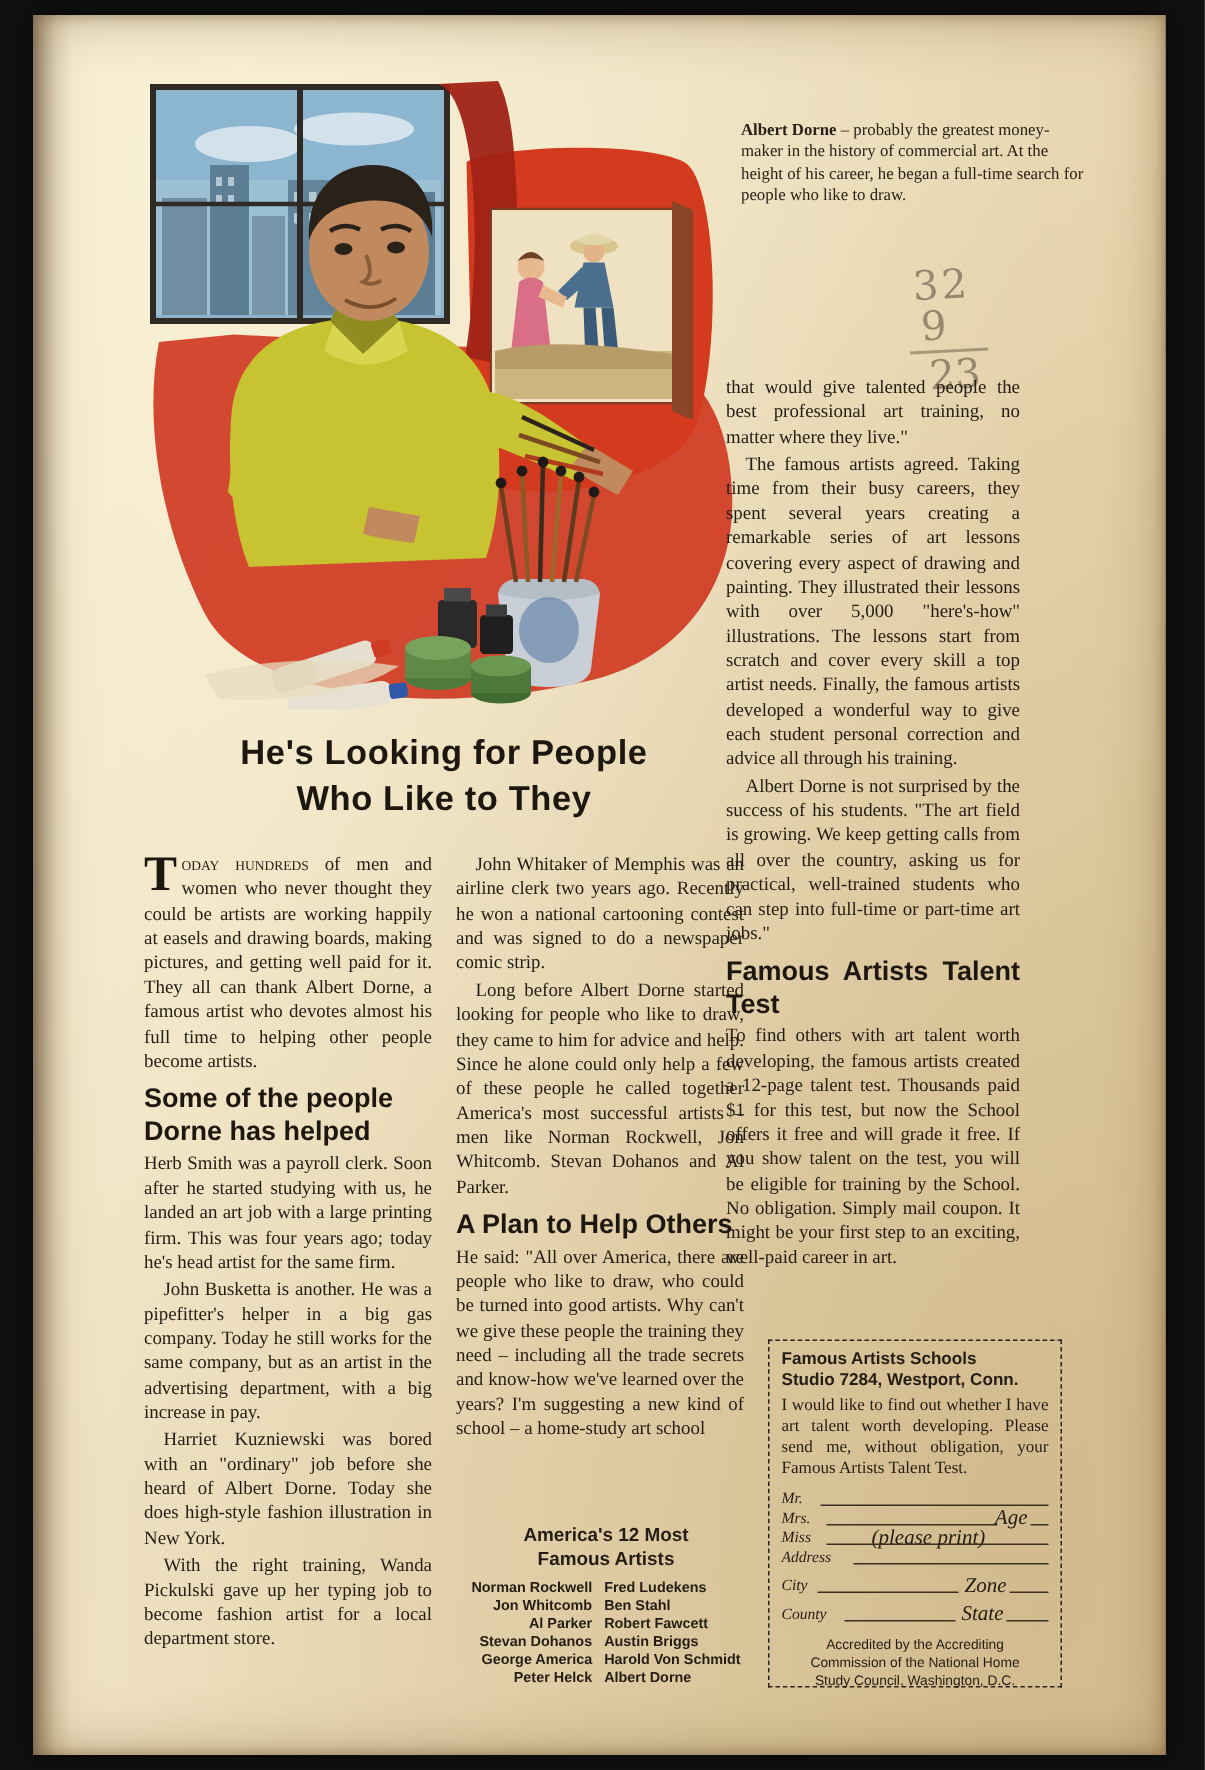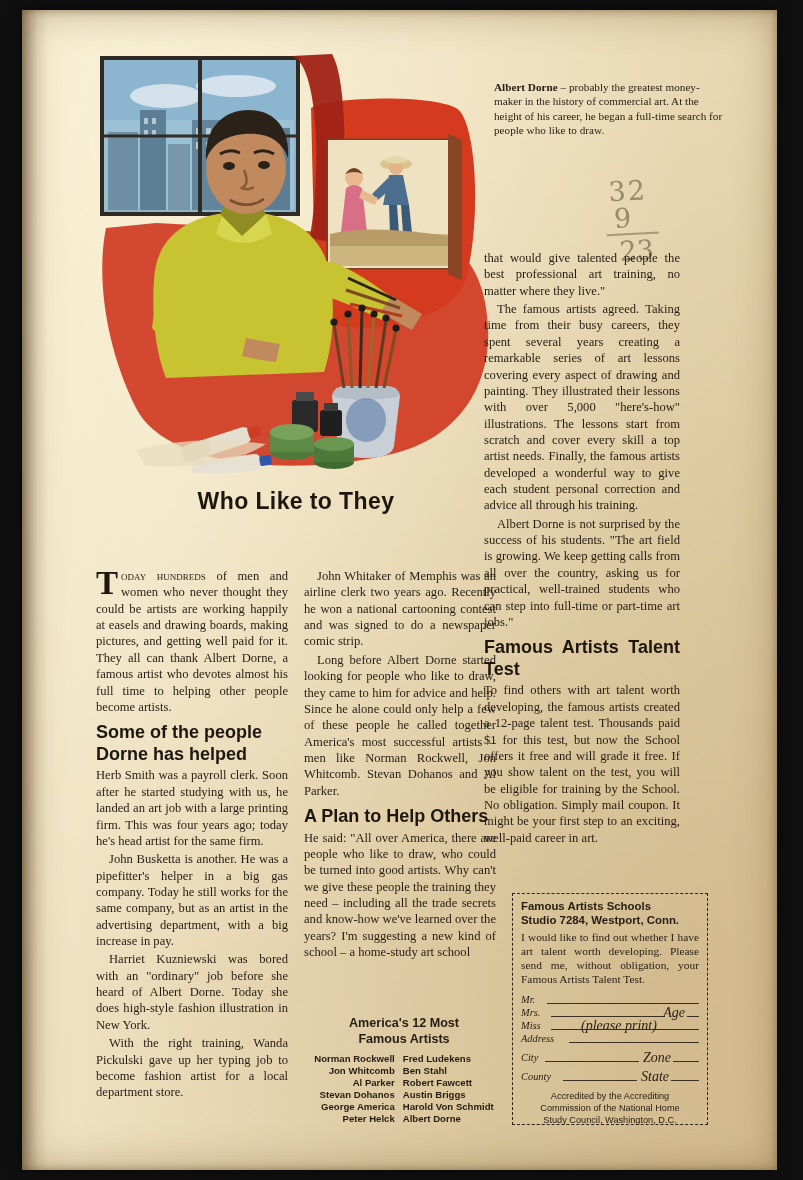--- a/index.html
+++ b/index.html
@@ -399,20 +399,21 @@
     </div>
 
     <div id="pencil">
       <div class="n1">32</div>
       <div class="n2">9</div>
       <div class="rule"></div>
       <div class="n3">23</div>
     </div>
 
     <div id="headline">
+      <div>He's Looking for People</div>
       <div>Who Like to They</div>
     </div>
 
     <div class="col" id="col1">
       <p class="noind"><span class="dropcap">T</span><span class="smallcaps">oday hundreds</span><span> of men and women who never thought they could be artists are working happily at easels and drawing boards, making pictures, and getting well paid for it. They all can thank Albert Dorne, a famous artist who devotes almost his full time to helping other people become artists.</span></p>
       <div class="subhead">
         <div>Some of the people</div>
         <div>Dorne has helped</div>
       </div>
       <p class="noind">Herb Smith was a payroll clerk. Soon after he started studying with us, he landed an art job with a large printing firm. This was four years ago; today he's head artist for the same firm.</p>

